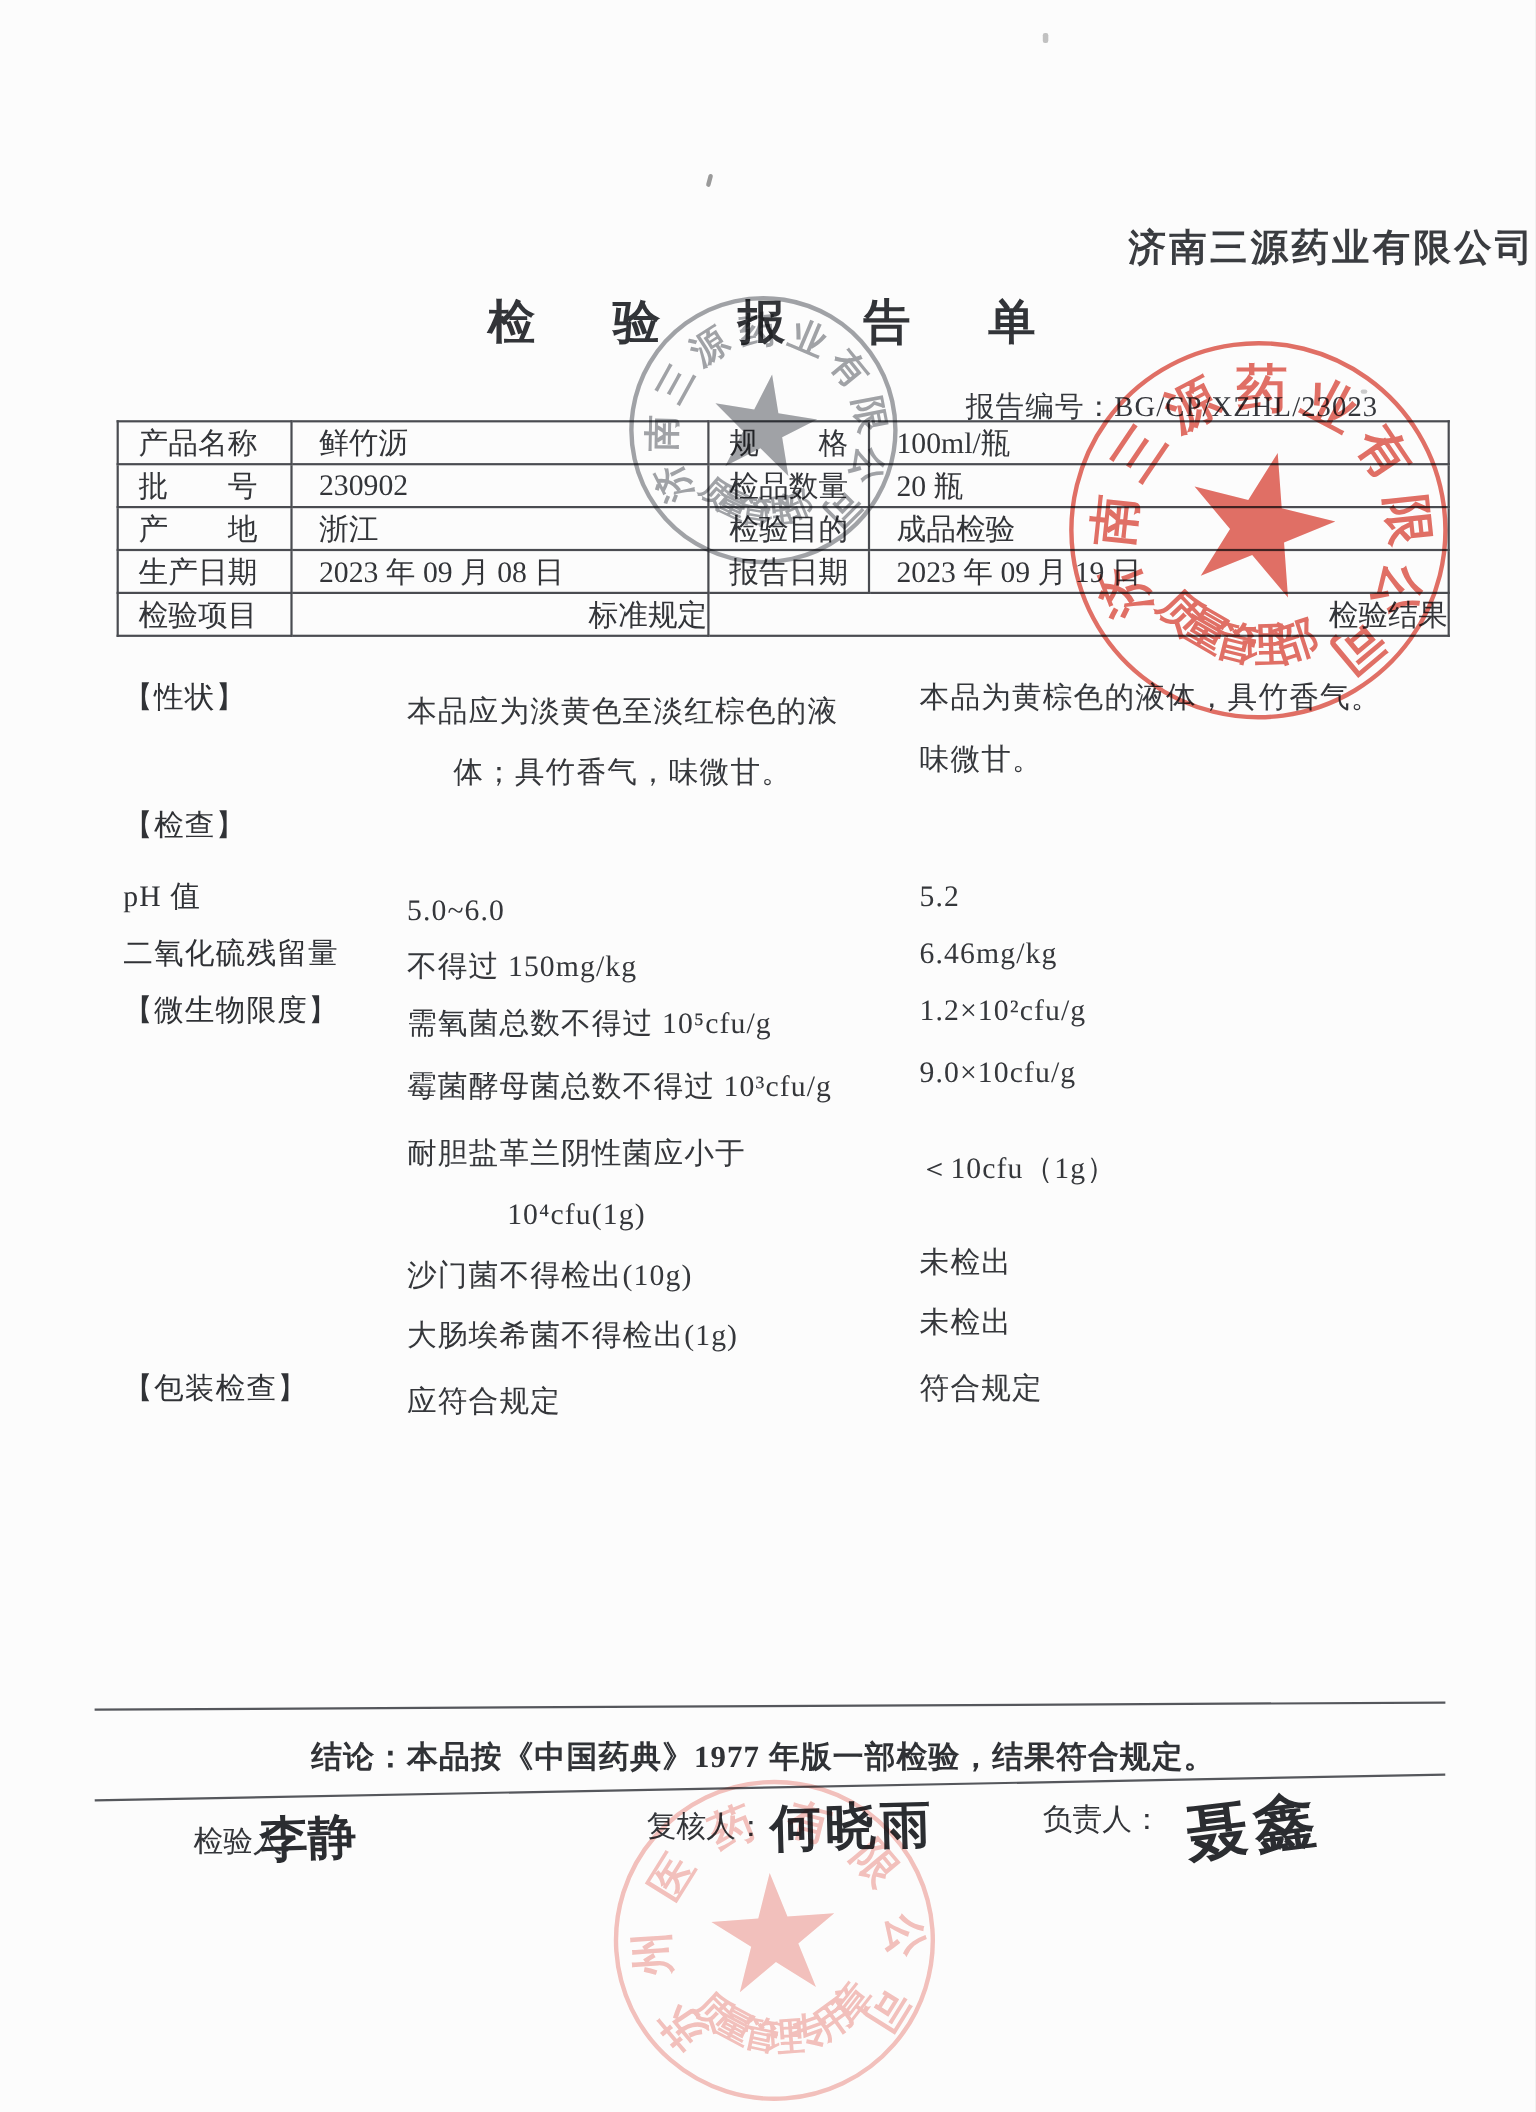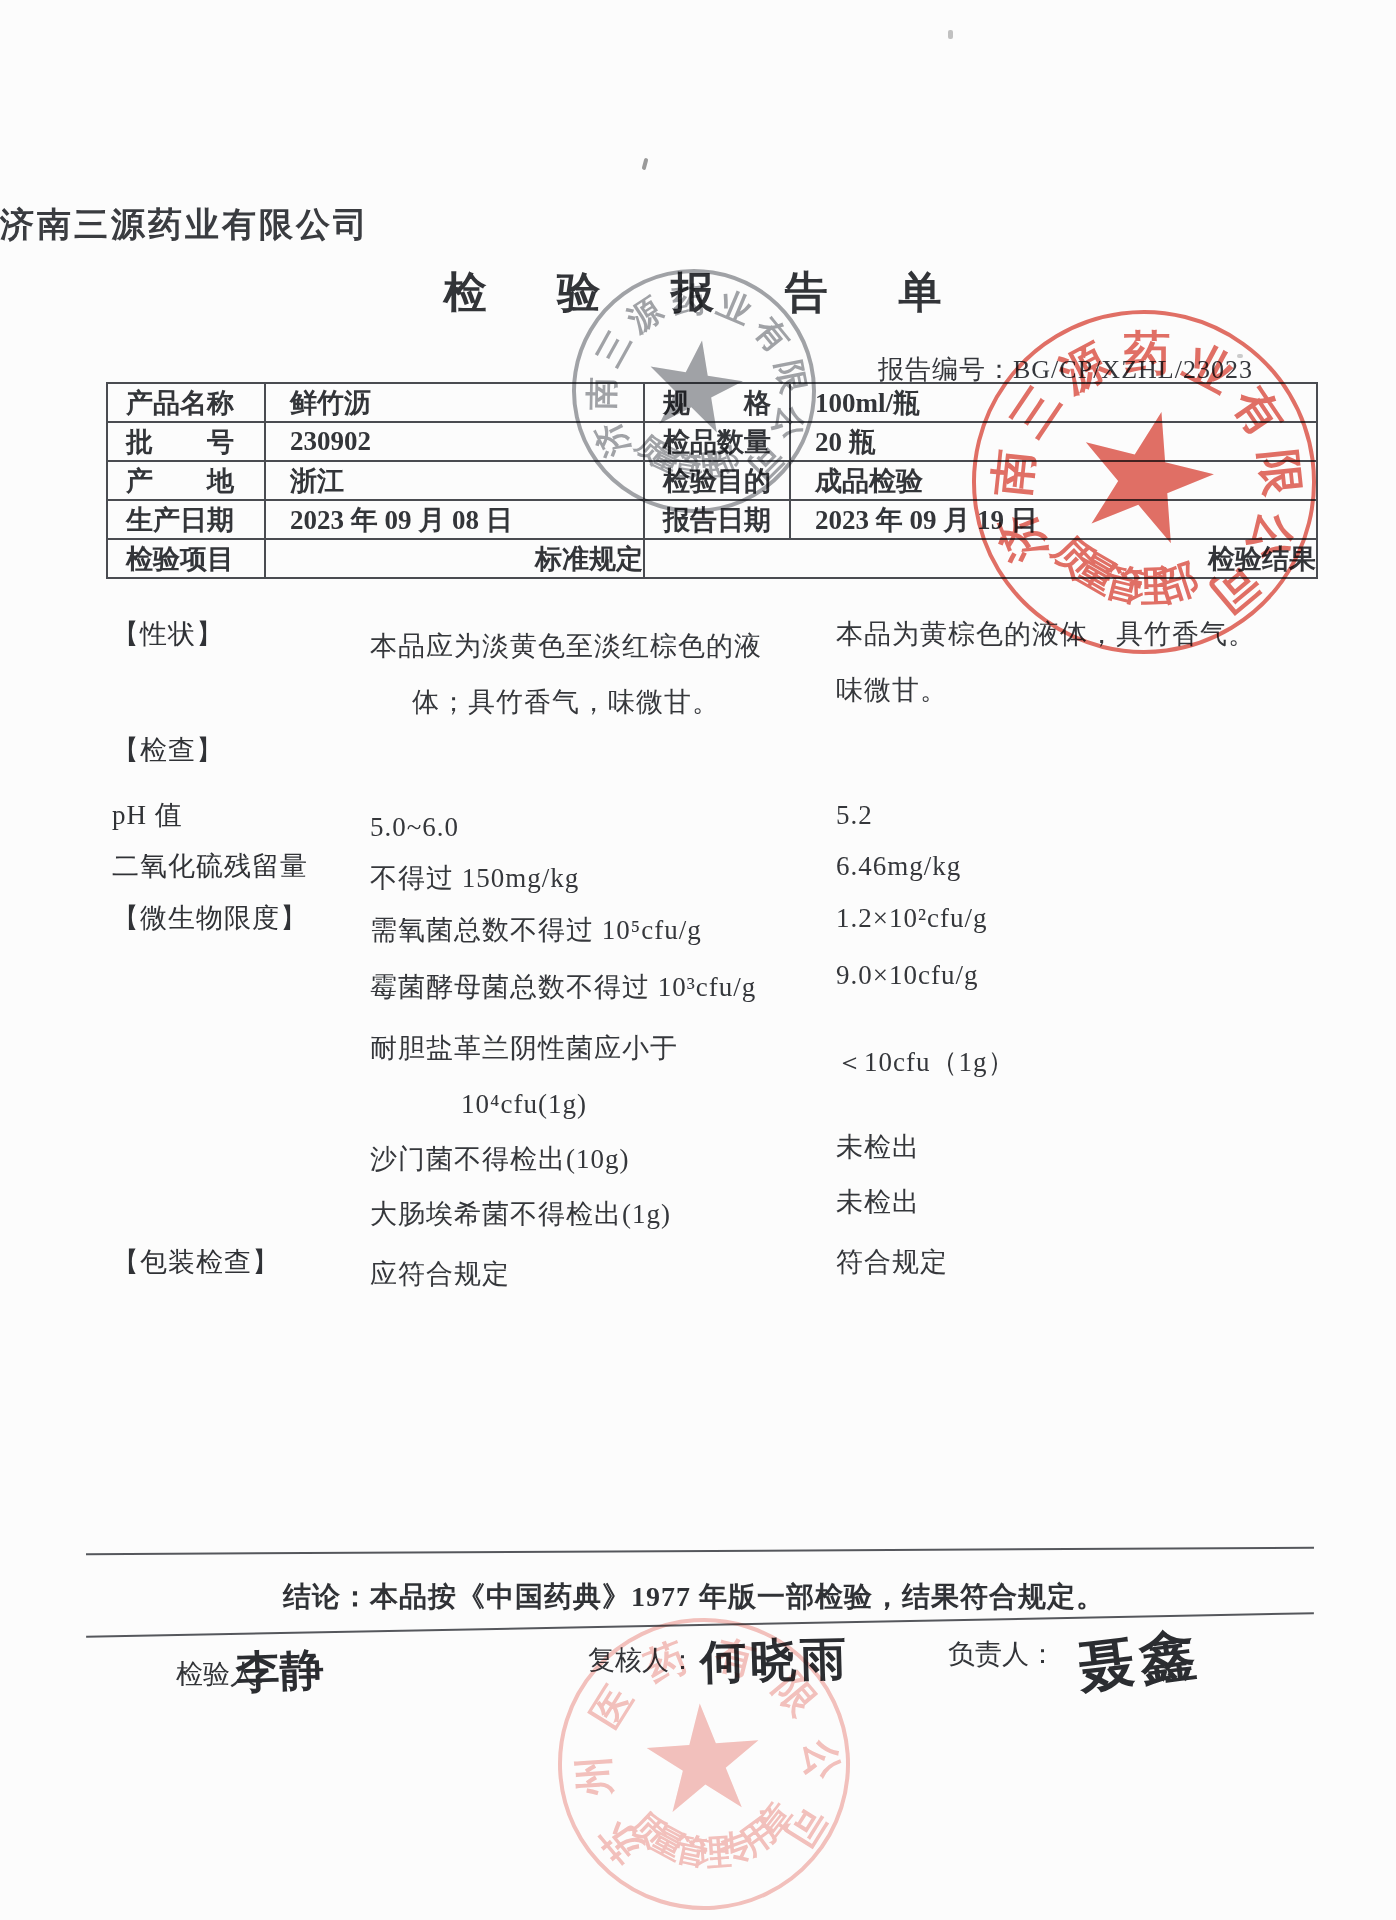--- a/index.html
+++ b/index.html
@@ -5,38 +5,38 @@
   html,body{margin:0;padding:0;background:#e8e8e8;}
   .page{
     position:relative; width:1396px; height:1920px;
     background:#fcfcfc; overflow:hidden;
     font-family:"Liberation Serif","DejaVu Serif",serif;
     color:#2e3035;
   }
   
   .company-title{
     position:absolute; top:202px; left:0; width:100%;
-    text-align:left; font-size:34px; font-weight:700; letter-spacing:3px;
+    text-align:right; font-size:34px; font-weight:700; letter-spacing:3px;
     color:#3a3c40;
   }
   .doc-title{
     position:absolute; top:264px; left:0; width:100%;
     text-align:center; font-size:43px; font-weight:700;
     letter-spacing:30px; padding-left:19px; box-sizing:border-box;
     color:#323438;
   }
   .report-no{
     position:absolute; top:352px; left:878px;
     font-size:26px; color:#35373c; letter-spacing:1px;
   }
   
   .info-table{
     position:absolute; left:106px; top:382px; width:1210px;
     border-collapse:collapse; table-layout:fixed;
-    font-size:27px; color:#333539;font-weight:bold;
+    font-size:27px; color:#333539;
   }
   .info-table td{
     border:2px solid #4a4c51; height:37px; padding:0 4px 0 16px;
     white-space:nowrap; overflow:hidden;
   }
   .info-table td.lbl{padding-left:18px;}
   .info-table td.val{padding-left:24px;}
   .info-table td.ctr{text-align:right; padding:0;}
   
   .items{position:absolute; left:0; top:0; width:100%;}

